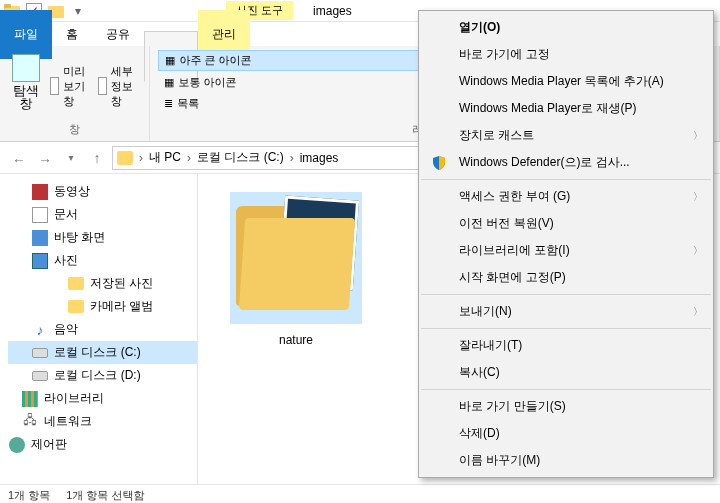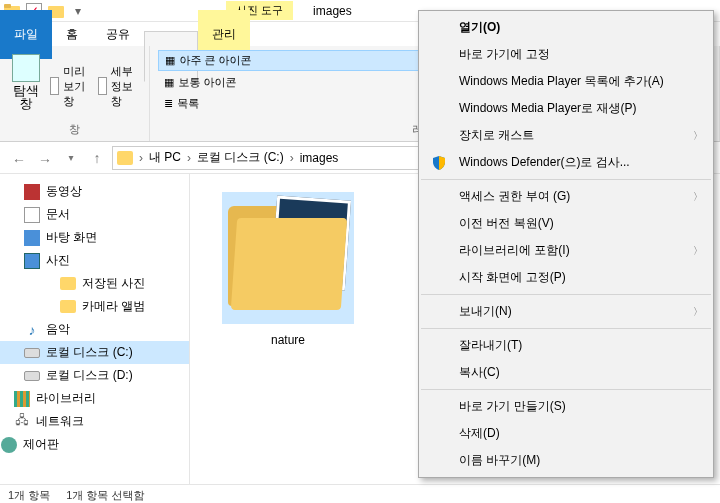--- a/index.html
+++ b/index.html
@@ -27,21 +27,21 @@
 .layout-item { display: flex; align-items: center; gap: 4px; font-size: 11px; padding: 2px 6px; }
 .layout-item.selected { background: #cce8ff; border: 1px solid #99d1ff; }
 
 .addressbar { height: 32px; display: flex; align-items: center; padding: 0 8px; gap: 4px; border-bottom: 1px solid #e5e5e5; }
 .nav-btn { width: 22px; height: 22px; border-radius: 2px; color: #777; display: flex; align-items: center; justify-content: center; font-size: 14px; cursor: pointer; }
 .bc { flex: 1; display: flex; align-items: center; gap: 2px; border: 1px solid #ccc; height: 24px; padding: 0 4px; }
 .bc span { font-size: 12px; }
 .bc .sep { color: #666; padding: 0 4px; }
 .bc .folder-ico { width: 16px; height: 14px; background: #ffd76a; border-radius: 2px; }
 
-.main { display: flex; height: 310px; }
+.main { display: flex; height: 310px; margin-left: 8px; }
 .tree { width: 190px; border-right: 1px solid #e5e5e5; padding: 6px 0; overflow: hidden; }
 .tree-item { display: flex; align-items: center; gap: 6px; padding: 3px 6px 3px 24px; font-size: 12px; cursor: pointer; }
 .tree-item.indent2 { padding-left: 60px; }
 .tree-item.selected { background: #cce8ff; }
 .tree-item .ico { width: 16px; height: 16px; display: flex; align-items: center; justify-content: center; }
 .ico.folder { background: #ffd76a; border-radius: 2px; width: 16px; height: 13px; }
 .ico.drive { width: 16px; height: 10px; background: #ddd; border: 1px solid #999; border-radius: 2px; }
 .ico.video { background: #b33; }
 .ico.doc { background: #fff; border: 1px solid #999; }
 .ico.desktop { background: #4a90d9; }

